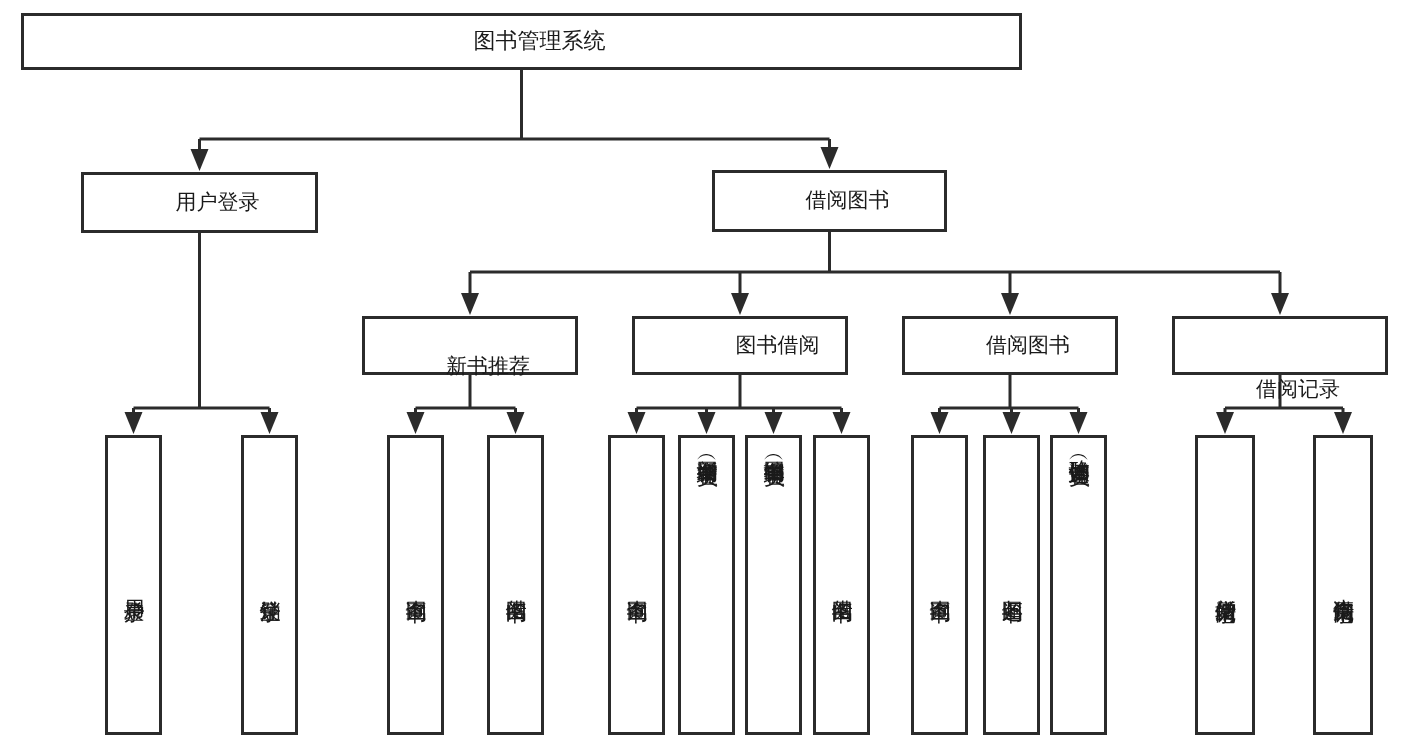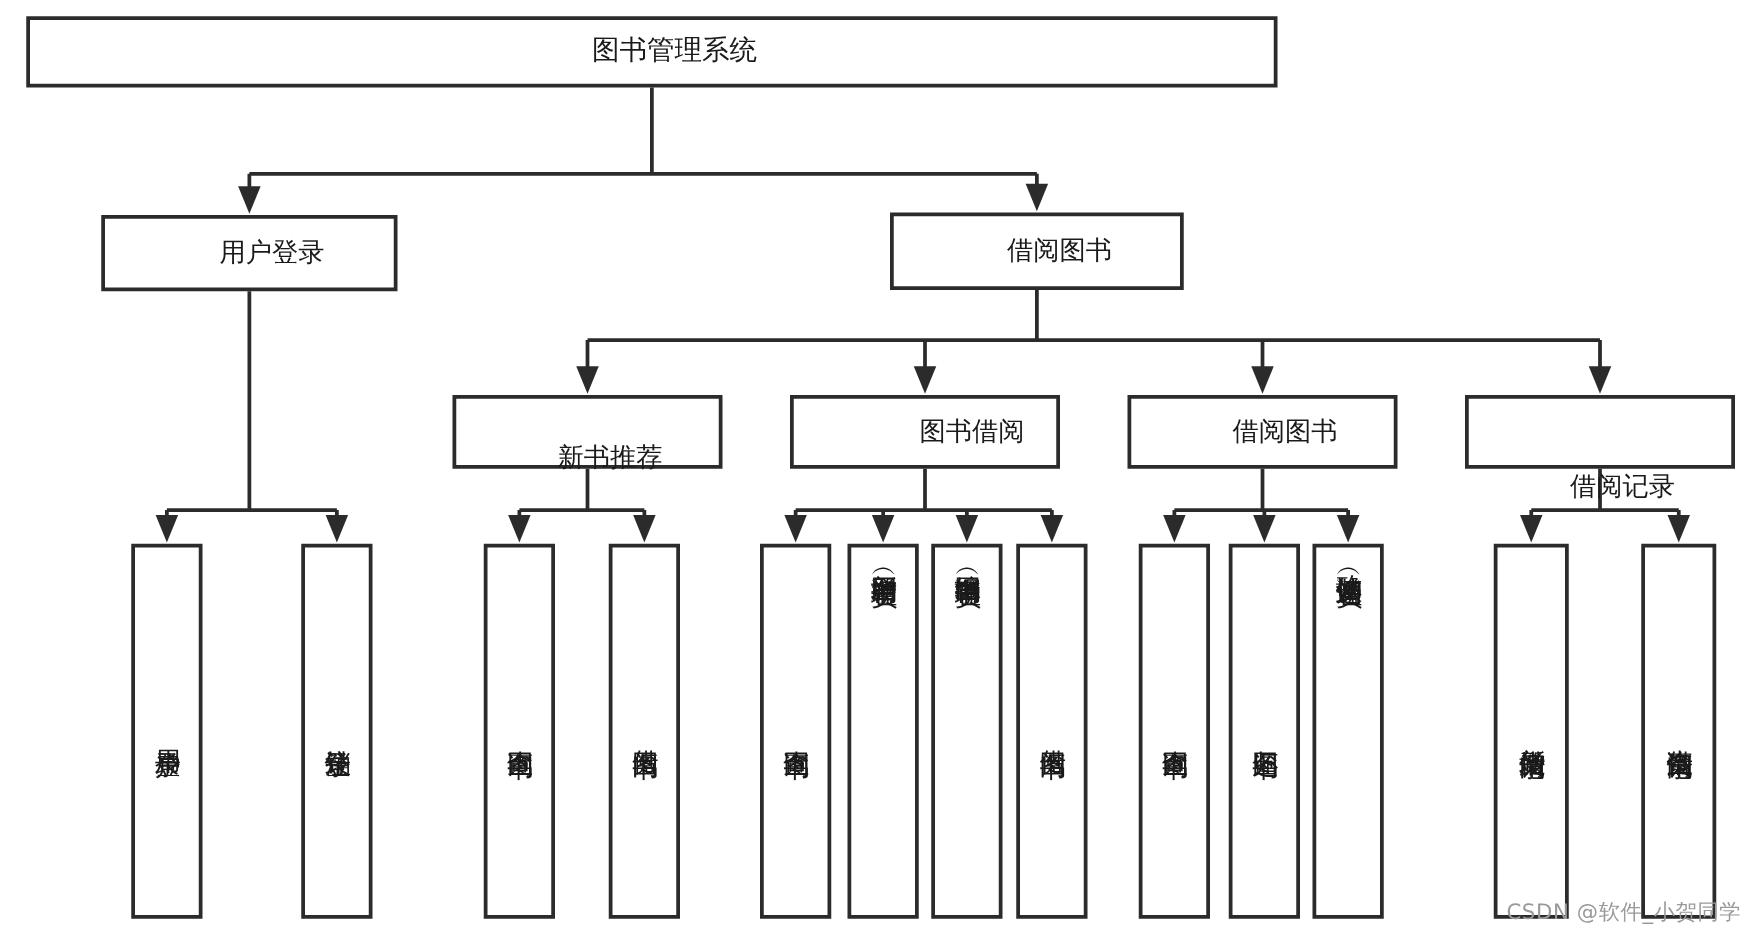--- a/index.html
+++ b/index.html
@@ -183,14 +183,13 @@
       <div class="node-label label-vertical align-top" style="left: 678px; top: 435px; width: 57px; height: 300px;">新增图书（管理员）</div>
       <div class="node-label label-vertical align-top" style="left: 745px; top: 435px; width: 57px; height: 300px;">编辑图书（管理员）</div>
       <div class="node-label label-vertical" style="left: 813px; top: 435px; width: 57px; height: 300px;">借阅图书</div>
       <div class="node-label label-vertical" style="left: 911px; top: 435px; width: 57px; height: 300px;">查询图书</div>
       <div class="node-label label-vertical" style="left: 983px; top: 435px; width: 57px; height: 300px;">归还图书</div>
       <div class="node-label label-vertical align-top" style="left: 1050px; top: 435px; width: 57px; height: 300px;">确认归还（管理员）</div>
       <div class="node-label label-vertical" style="left: 1195px; top: 435px; width: 60px; height: 300px;">新增借阅记录</div>
       <div class="node-label label-vertical" style="left: 1313px; top: 435px; width: 60px; height: 300px;">查询借阅记录</div>
     </div>
 
-  <div class="watermark">CSDN @软件_小贺同学</div>
 </div>
 
 </body></html>

